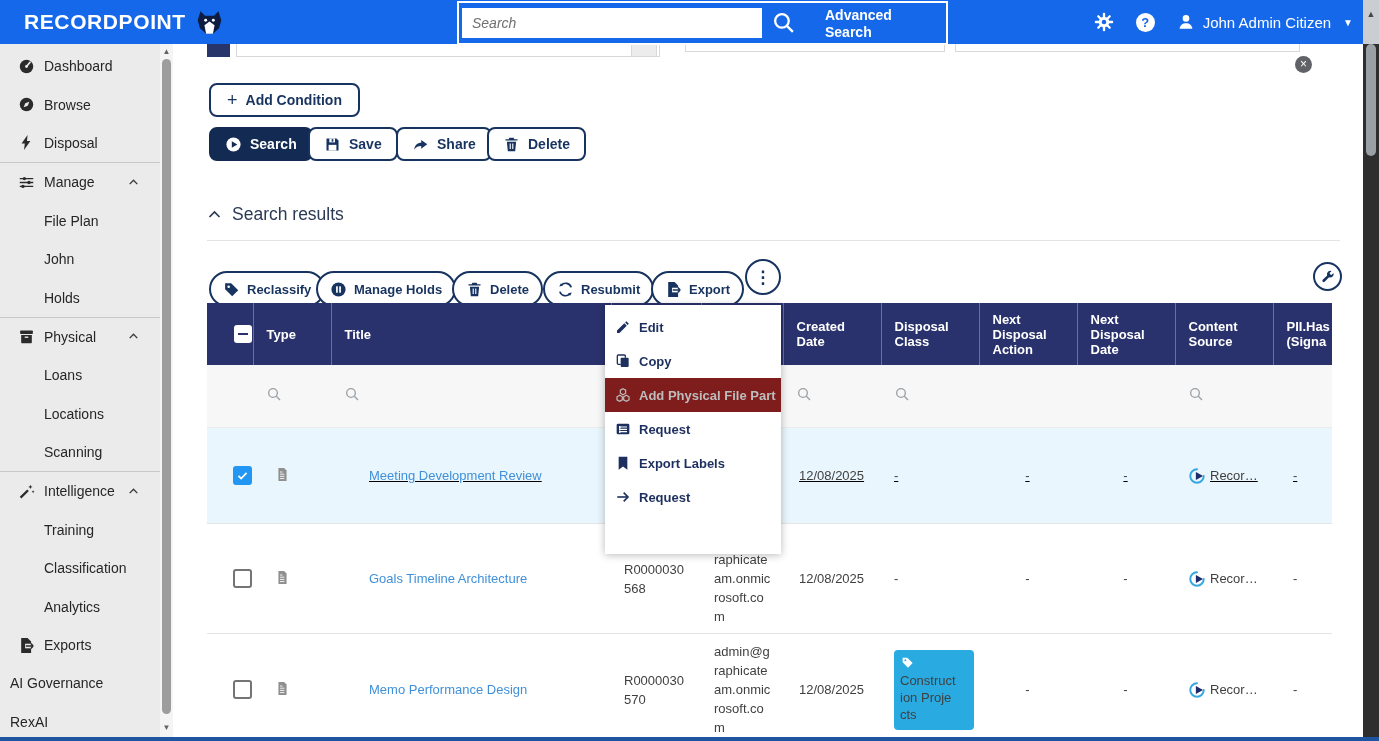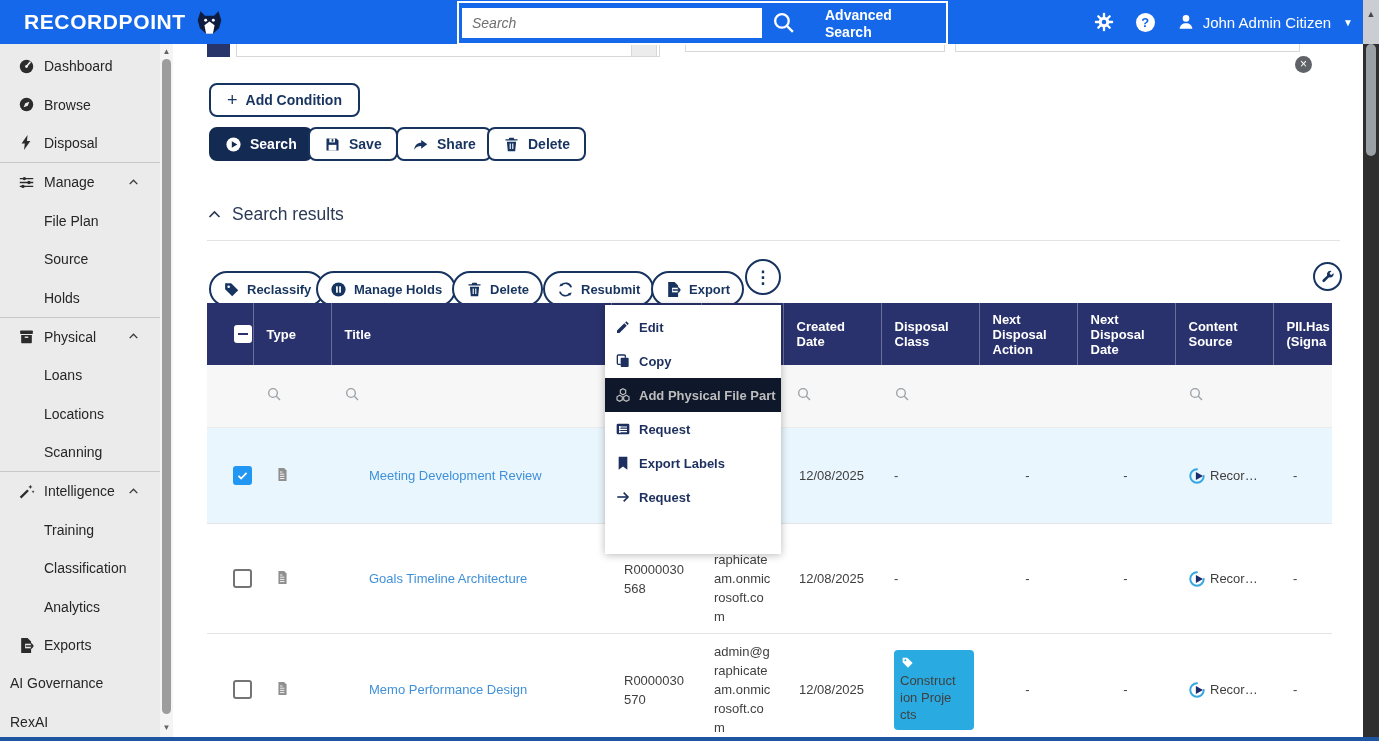--- a/index.html
+++ b/index.html
@@ -80,21 +80,21 @@
   .cb.ind{width:18px;height:18px;border:0;display:flex;align-items:center;justify-content:center;margin-left:14px;}
   .cb.ind .minus{width:10px;height:2.5px;background:#2a326d;}
   .chip{width:68px;background:#29abe2;border-radius:4px;color:#404040;padding:6px 6px 7px;line-height:17px;font-size:13px;cursor:pointer;}
   .chip .tag-ic{display:block;width:13px;height:13px;margin:0 0 3px 1px;}
   .chip span{display:inline-block;width:56px;word-break:break-all;}
 
   
   .menu{position:absolute;left:432px;top:261px;width:176px;height:249px;background:#fff;box-shadow:0 1px 8px rgba(0,0,0,.28);z-index:20;padding-top:5px;box-sizing:border-box;}
   .mi{height:34px;display:flex;align-items:center;gap:8px;padding-left:10px;font-size:13px;font-weight:700;color:#1d2f5e;cursor:pointer;}
   .mi .ic{width:16px;height:16px;flex:none;}
-  .mi.disabled{color:#bdbdbd;background:#0f172a;}
+  .mi.disabled{color:#bdbdbd;background:#7f1d1d;}
 
   
   .pgsb{position:absolute;right:0;top:0;width:16px;height:741px;z-index:30;}
   .pgsb-top{position:absolute;top:0;left:0;width:16px;height:44px;background:#cacdd1;color:#43464a;font-size:9px;text-align:center;padding-top:9px;box-sizing:border-box;cursor:pointer;}
   .pgsb-track{position:absolute;top:44px;left:0;width:16px;height:697px;background:#2e2e2e;}
   .pgsb-thumb{position:absolute;top:44px;left:3px;width:10px;height:112px;border-radius:5px;background:#9aa0a6;cursor:pointer;}
   .bottomline{position:absolute;left:0;bottom:0;width:1379px;height:4px;background:#1d55a0;z-index:40;}
 </style>
 </head>
 <body>
@@ -192,21 +192,21 @@
         <span class="chev">
             <svg viewBox="0 0 24 24" fill="none" stroke="currentColor" stroke-width="2.6">
               <path d="M5 15l7-7 7 7"></path>
             </svg>
           </span>
       </div>
       <div class="nav-item sub">
           <span>File Plan</span>
         </div>
       <div class="nav-item sub">
-          <span>Source</span>
+          <span>John</span>
         </div>
       <div class="nav-item sub">
           <span>Holds</span>
         </div>
       <div class="nav-item divided">
         <span class="ic">
             <svg viewBox="0 0 24 24" fill="currentColor">
               <rect x="3" y="3.5" width="18" height="5" rx="1"></rect>
               <path d="M4.5 10h15v10.5a1 1 0 0 1-1 1h-13a1 1 0 0 1-1-1z"></path>
               <path d="M9.5 13h5" stroke="#ebebeb" stroke-width="2"></path>
@@ -454,21 +454,21 @@
                   </svg></span></td>
           <td></td>
           <td></td>
           <td><span class="mag" style="display:inline-block;"><svg viewBox="0 0 24 24">
                     <circle cx="10.5" cy="10.5" r="6.5" fill="none" stroke="currentColor" stroke-width="2"></circle>
                     <path d="M15.5 15.5 21 21" stroke="currentColor" stroke-width="2"></path>
                   </svg></span></td>
           <td></td>
         </tr>
 
-        <tr class="datarow sel" style="height:96px;">
+        <tr class="datarow sel" style="height:96px;text-decoration:underline;">
           <td>
                 <div class="cb checked">
                   <svg viewBox="0 0 24 24" fill="none" stroke="#fff" stroke-width="3.2" style="width:13px;height:13px;">
                     <path d="M4.5 12.5l5 5L19.5 7"></path>
                   </svg>
                 </div>
               </td>
           <td><span class="doc-ic" style="display:inline-block;"><svg viewBox="0 0 24 24" fill="currentColor">
                     <path d="M5.5 1.5h9l4 4v17h-13z"></path>
                     <path d="M8 8h4M8 11.5h7M8 15h7M8 18.5h7" stroke="#fff" stroke-width="1.4"></path>

